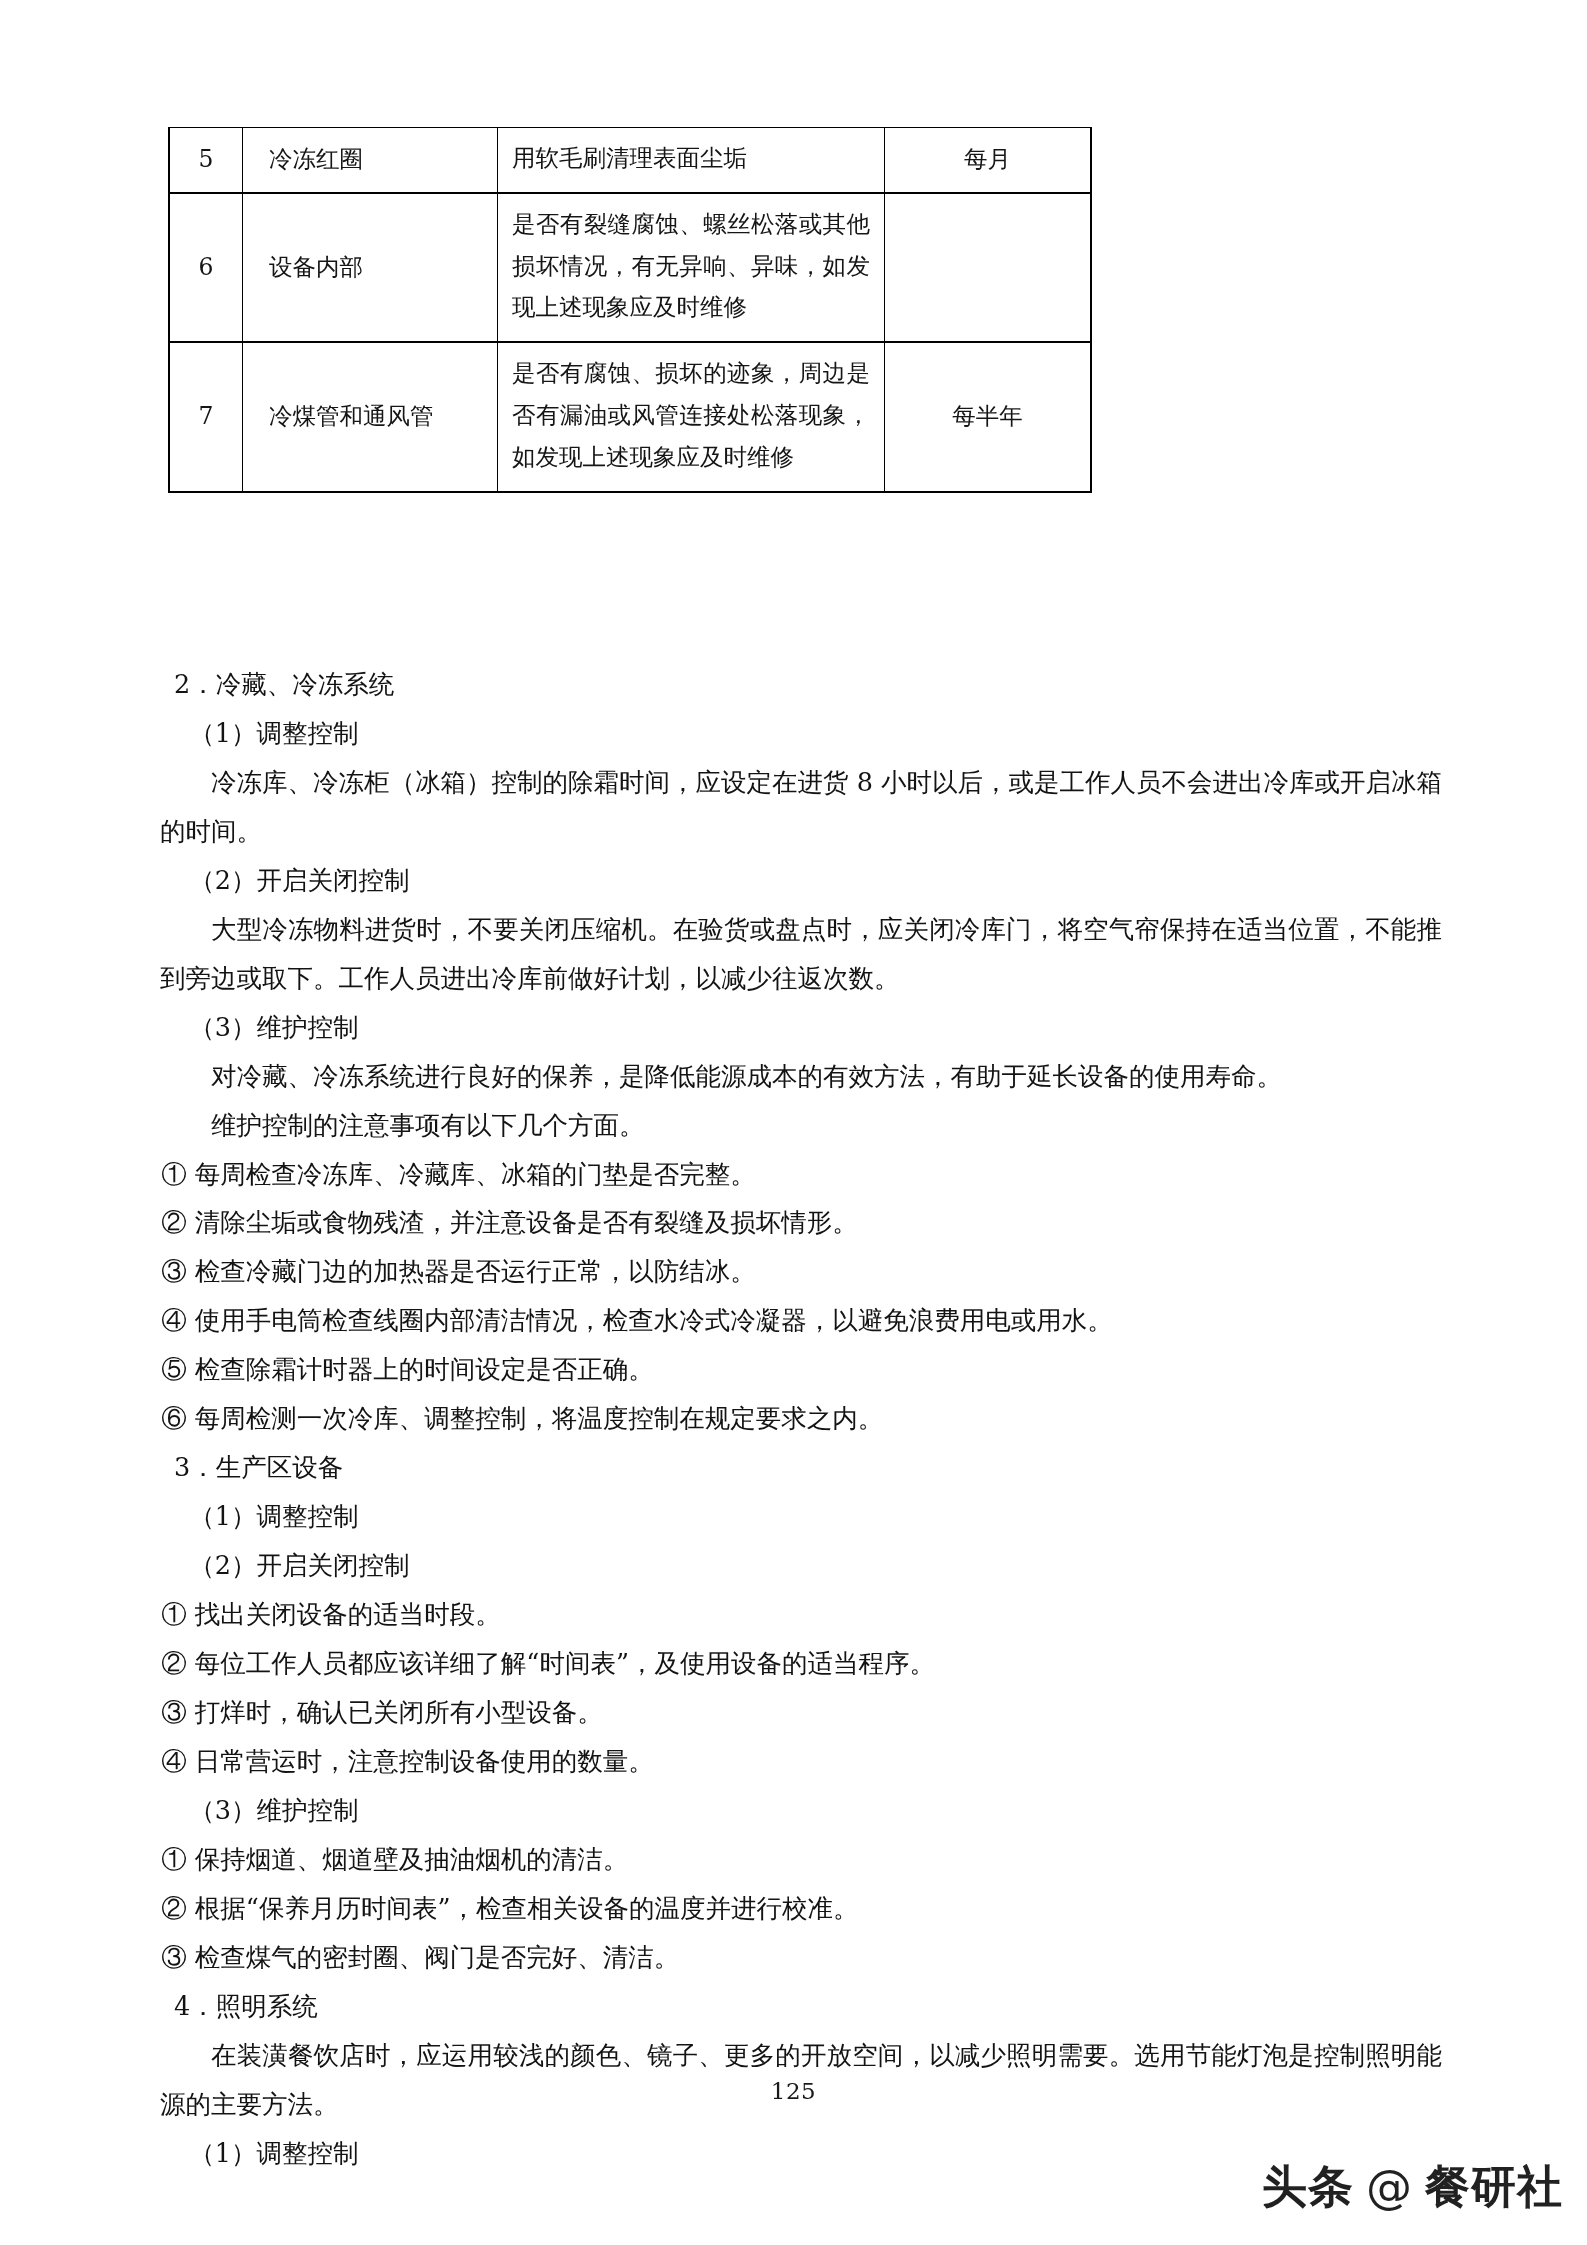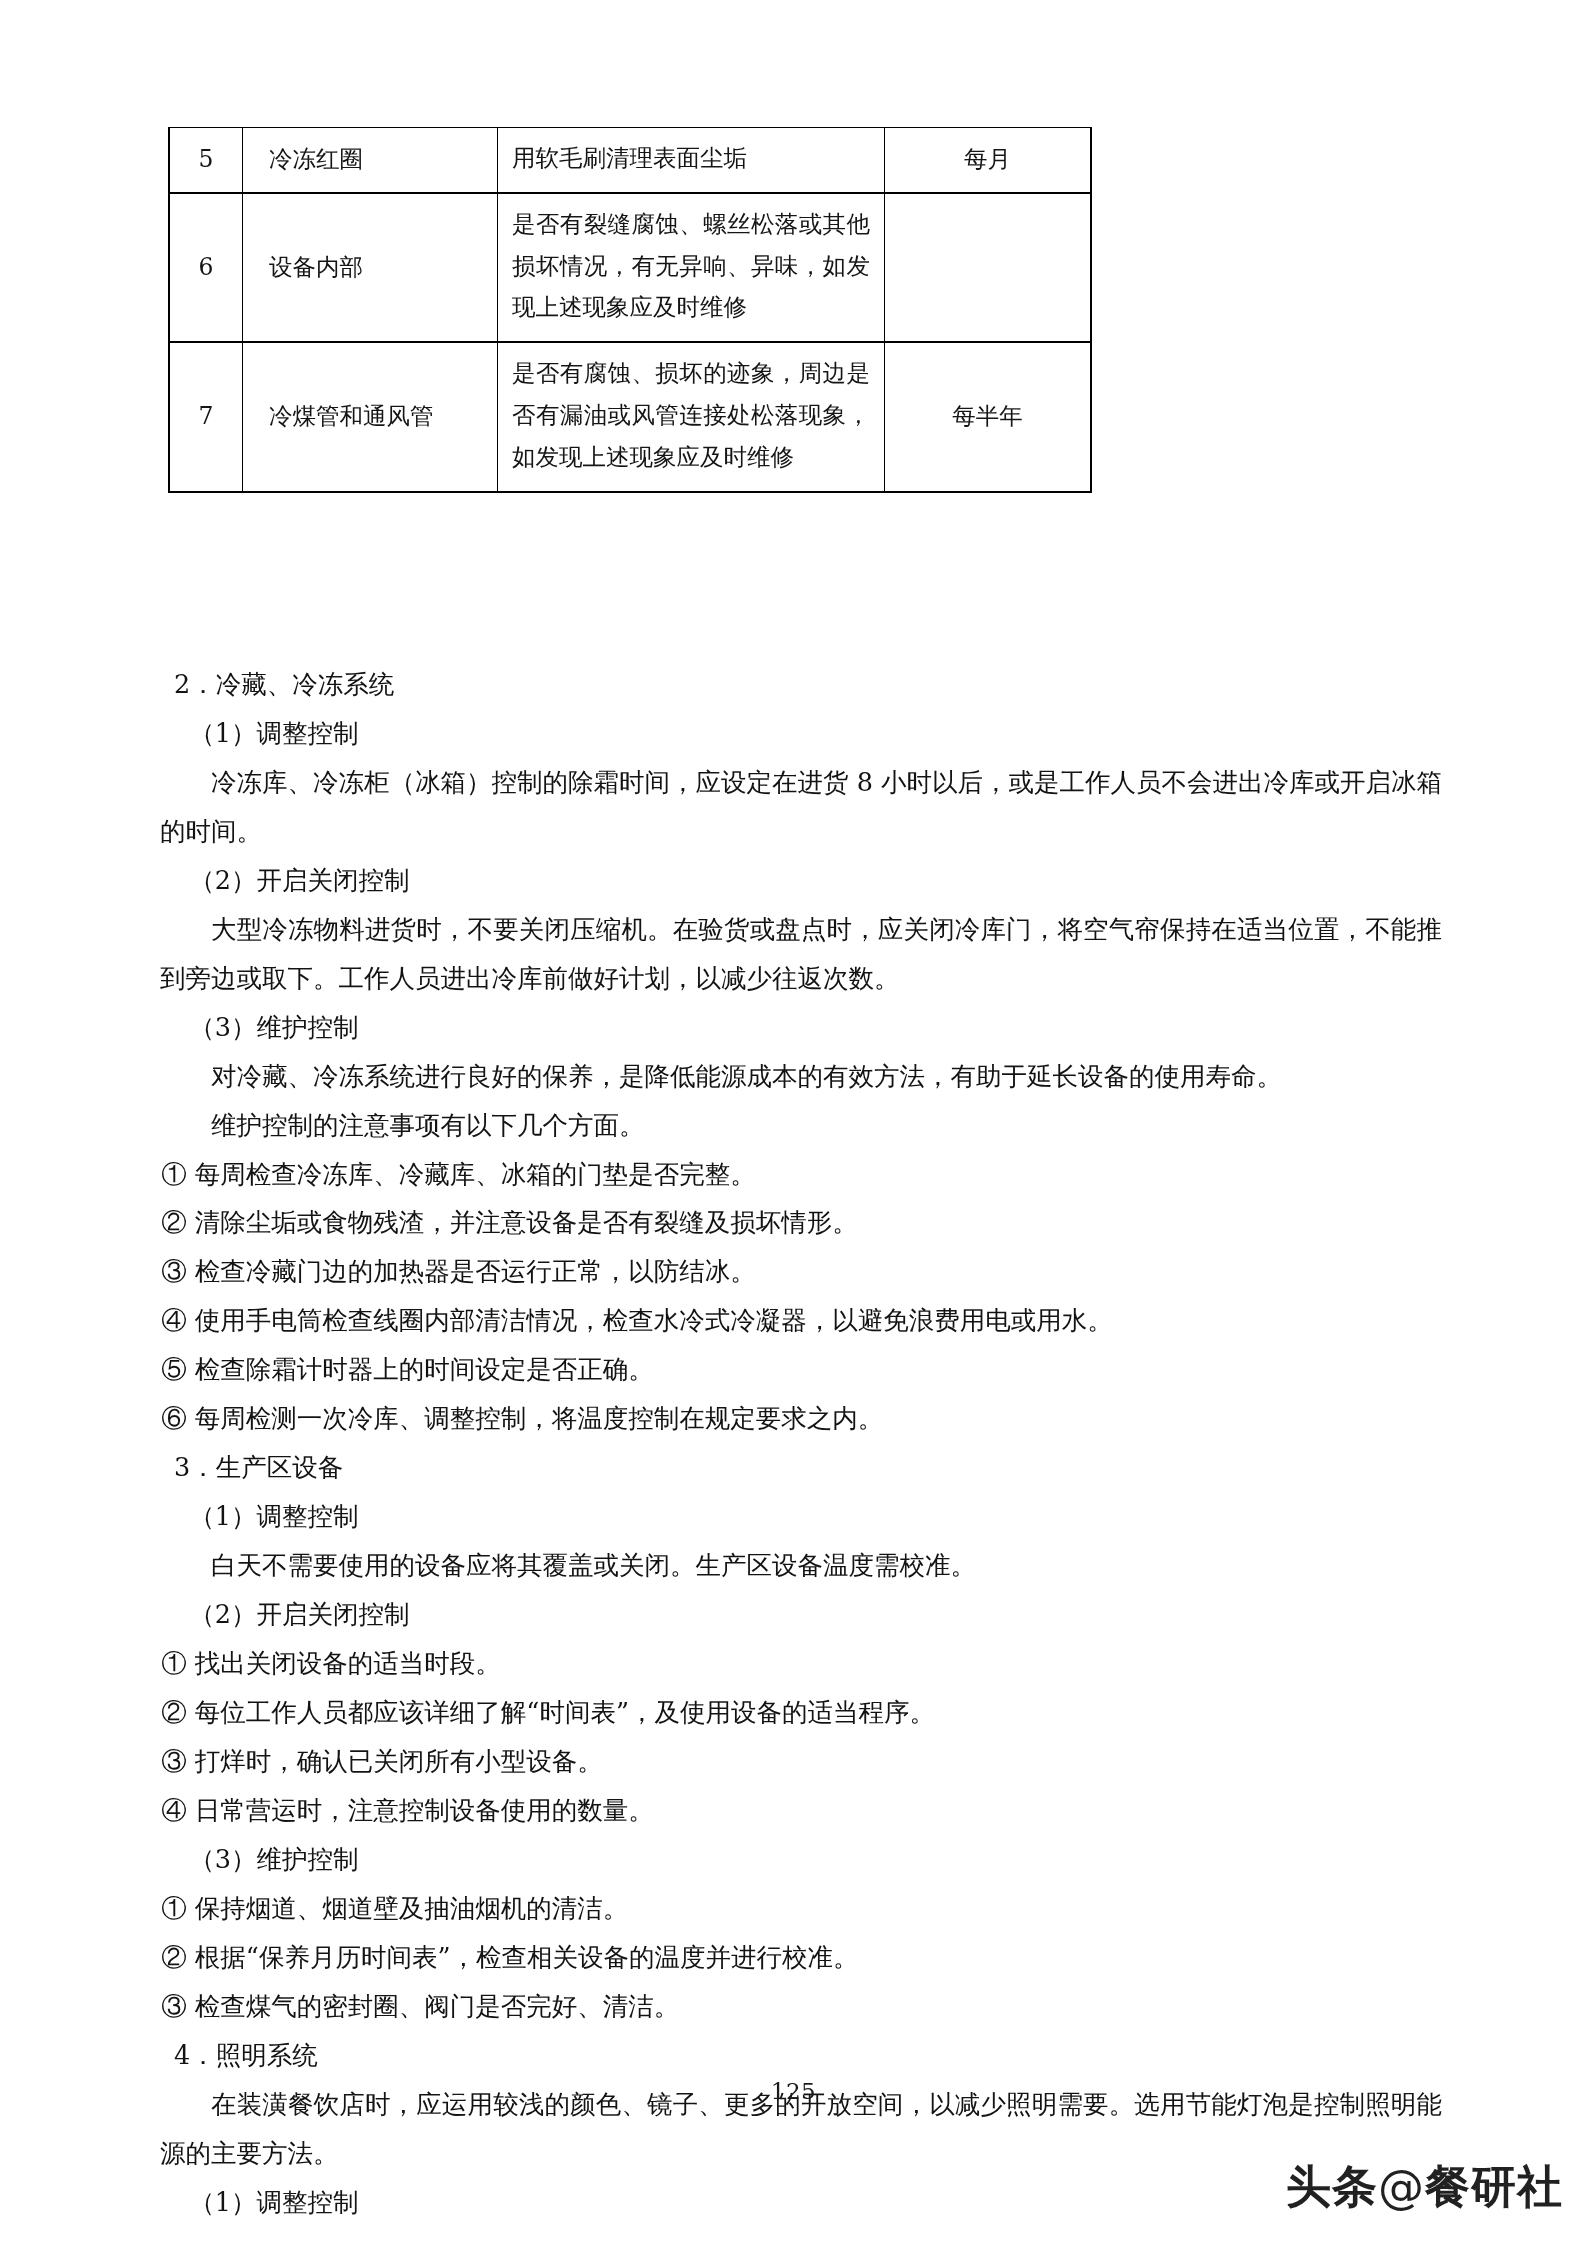--- a/index.html
+++ b/index.html
@@ -96,20 +96,21 @@
     letter-spacing: 0.5px;
   }
 
   
   .watermark {
     position: absolute;
     right: 24px;
     bottom: 28px;
     display: flex;
     align-items: center;
+    gap: 12px;
     font-family: "DejaVu Sans", "Liberation Sans", sans-serif;
     font-size: 45px;
     font-weight: 700;
     color: #111;
     letter-spacing: 1px;
     opacity: 0.93;
   }
   .watermark .wm-at {
     font-family: "DejaVu Sans", "Liberation Sans", sans-serif;
     font-size: 46px;
@@ -185,21 +186,20 @@
     <p class="ind-1">对冷藏、冷冻系统进行良好的保养，是降低能源成本的有效方法，有助于延长设备的使用寿命。</p>
     <p class="ind-1">维护控制的注意事项有以下几个方面。</p>
     <p class="ind-circ">① 每周检查冷冻库、冷藏库、冰箱的门垫是否完整。</p>
     <p class="ind-circ">② 清除尘垢或食物残渣，并注意设备是否有裂缝及损坏情形。</p>
     <p class="ind-circ">③ 检查冷藏门边的加热器是否运行正常，以防结冰。</p>
     <p class="ind-circ">④ 使用手电筒检查线圈内部清洁情况，检查水冷式冷凝器，以避免浪费用电或用水。</p>
     <p class="ind-circ">⑤ 检查除霜计时器上的时间设定是否正确。</p>
     <p class="ind-circ">⑥ 每周检测一次冷库、调整控制，将温度控制在规定要求之内。</p>
     <p class="ind-half">3．生产区设备</p>
     <p class="ind-paren">（1）调整控制</p>
-    <p class="ind-1">白天不需要使用的设备应将其覆盖或关闭。生产区设备温度需校准。</p>
     <p class="ind-paren">（2）开启关闭控制</p>
     <p class="ind-circ">① 找出关闭设备的适当时段。</p>
     <p class="ind-circ">② 每位工作人员都应该详细了解“时间表”，及使用设备的适当程序。</p>
     <p class="ind-circ">③ 打烊时，确认已关闭所有小型设备。</p>
     <p class="ind-circ">④ 日常营运时，注意控制设备使用的数量。</p>
     <p class="ind-paren">（3）维护控制</p>
     <p class="ind-circ">① 保持烟道、烟道壁及抽油烟机的清洁。</p>
     <p class="ind-circ">② 根据“保养月历时间表”，检查相关设备的温度并进行校准。</p>
     <p class="ind-circ">③ 检查煤气的密封圈、阀门是否完好、清洁。</p>
     <p class="ind-half">4．照明系统</p>

